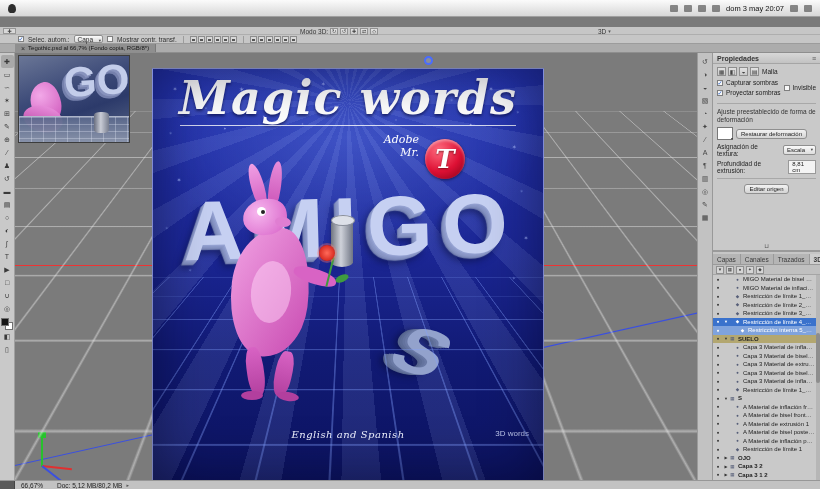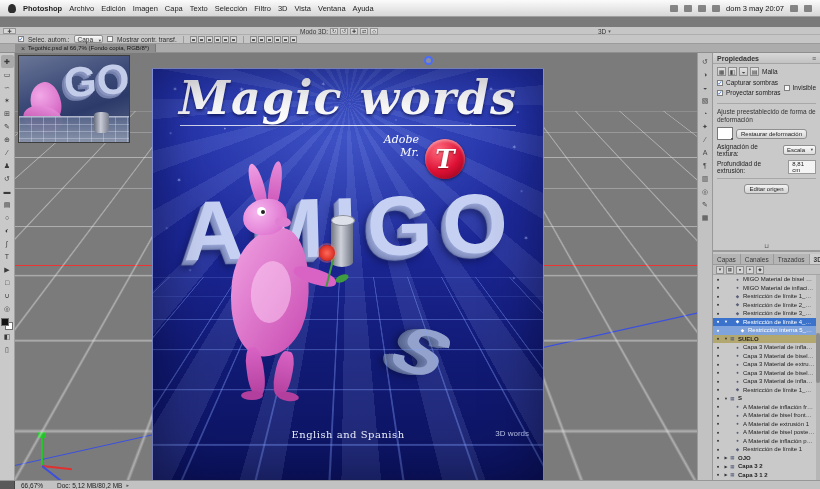--- a/index.html
+++ b/index.html
@@ -141,21 +141,21 @@
   .foot1{position:absolute;left:24px;top:230px;width:22px;height:9px;background:#b23f9e;border-radius:50%}
   .foot2{position:absolute;left:60px;top:231px;width:22px;height:9px;background:#b23f9e;border-radius:50%;transform:rotate(8deg)}
   .stem{position:absolute;left:112px;top:96px;width:2px;height:30px;background:#3f9c3f;transform:rotate(14deg)}
   .leaf{position:absolute;left:118px;top:114px;width:14px;height:7px;background:#3f9c3f;border-radius:50%;transform:rotate(-24deg)}
   .flower{position:absolute;left:102px;top:84px;width:16px;height:16px;border-radius:50%;
     background:radial-gradient(#ff6a5a,#d82a20 70%);box-shadow:0 0 0 2px rgba(255,120,110,.35)}
   .p-tagline{position:absolute;left:0;right:0;top:322px;text-align:center;z-index:6;
     font-family:"DejaVu Serif",serif;font-style:italic;font-weight:bold;font-size:25px;color:#fff;
     text-shadow:0 2px 3px rgba(0,0,40,.6)}
   .p-lang{position:absolute;left:0;right:0;top:360px;text-align:center;z-index:6;font-family:"DejaVu Serif",serif;
-    font-size:10px;color:#eef1ff;letter-spacing:.5px}
+    font-style:italic;font-size:10px;color:#eef1ff;letter-spacing:.5px}
   .p-world{position:absolute;right:14px;top:360px;z-index:6;font-size:8px;color:#c2cbf0}
 
   .axis-widget{position:absolute;left:10px;top:372px;width:54px;height:52px;z-index:6}
   .aw-y{position:absolute;left:16px;bottom:10px;width:2px;height:30px;background:#27c22c}
   .aw-ytip{position:absolute;left:13px;bottom:39px;width:8px;height:6px;background:#27c22c}
   .aw-x{position:absolute;left:17px;bottom:10px;width:30px;height:2px;background:#e03030;transform:rotate(6deg);transform-origin:0 50%}
   .aw-z{position:absolute;left:17px;bottom:10px;width:24px;height:2px;background:#3b50e0;transform:rotate(38deg);transform-origin:0 50%}
 
   
   .dockstrip{position:absolute;right:108px;top:0;bottom:0;width:15px;background:#c2c2c2;border-left:1px solid #9b9b9b;
@@ -218,34 +218,20 @@
   .docinfo{margin-left:14px}
   .sarrow{margin-left:4px;font-size:5px;color:#555}
 </style>
 </head>
 <body>
 
 <div class="screen">
 
   <div class="menubar">
     <span class="apple"></span>
-    <span style="display:flex;gap:7px;align-items:center">
-        <span class="mitem mbold">Photoshop</span>
-        <span class="mitem">Archivo</span>
-        <span class="mitem">Edición</span>
-        <span class="mitem">Imagen</span>
-        <span class="mitem">Capa</span>
-        <span class="mitem">Texto</span>
-        <span class="mitem">Selección</span>
-        <span class="mitem">Filtro</span>
-        <span class="mitem">3D</span>
-        <span class="mitem">Vista</span>
-        <span class="mitem">Ventana</span>
-        <span class="mitem">Ayuda</span>
-      </span>
     <span class="menu-right">
       <span style="display:flex;gap:6px;align-items:center">
           <span class="mstatus"></span>
           <span class="mstatus"></span>
           <span class="mstatus"></span>
           <span class="mstatus"></span>
         </span>
       <span class="clock">dom 3 may 20:07</span>
       <span style="display:flex;gap:6px;align-items:center">
           <span class="mstatus"></span>

